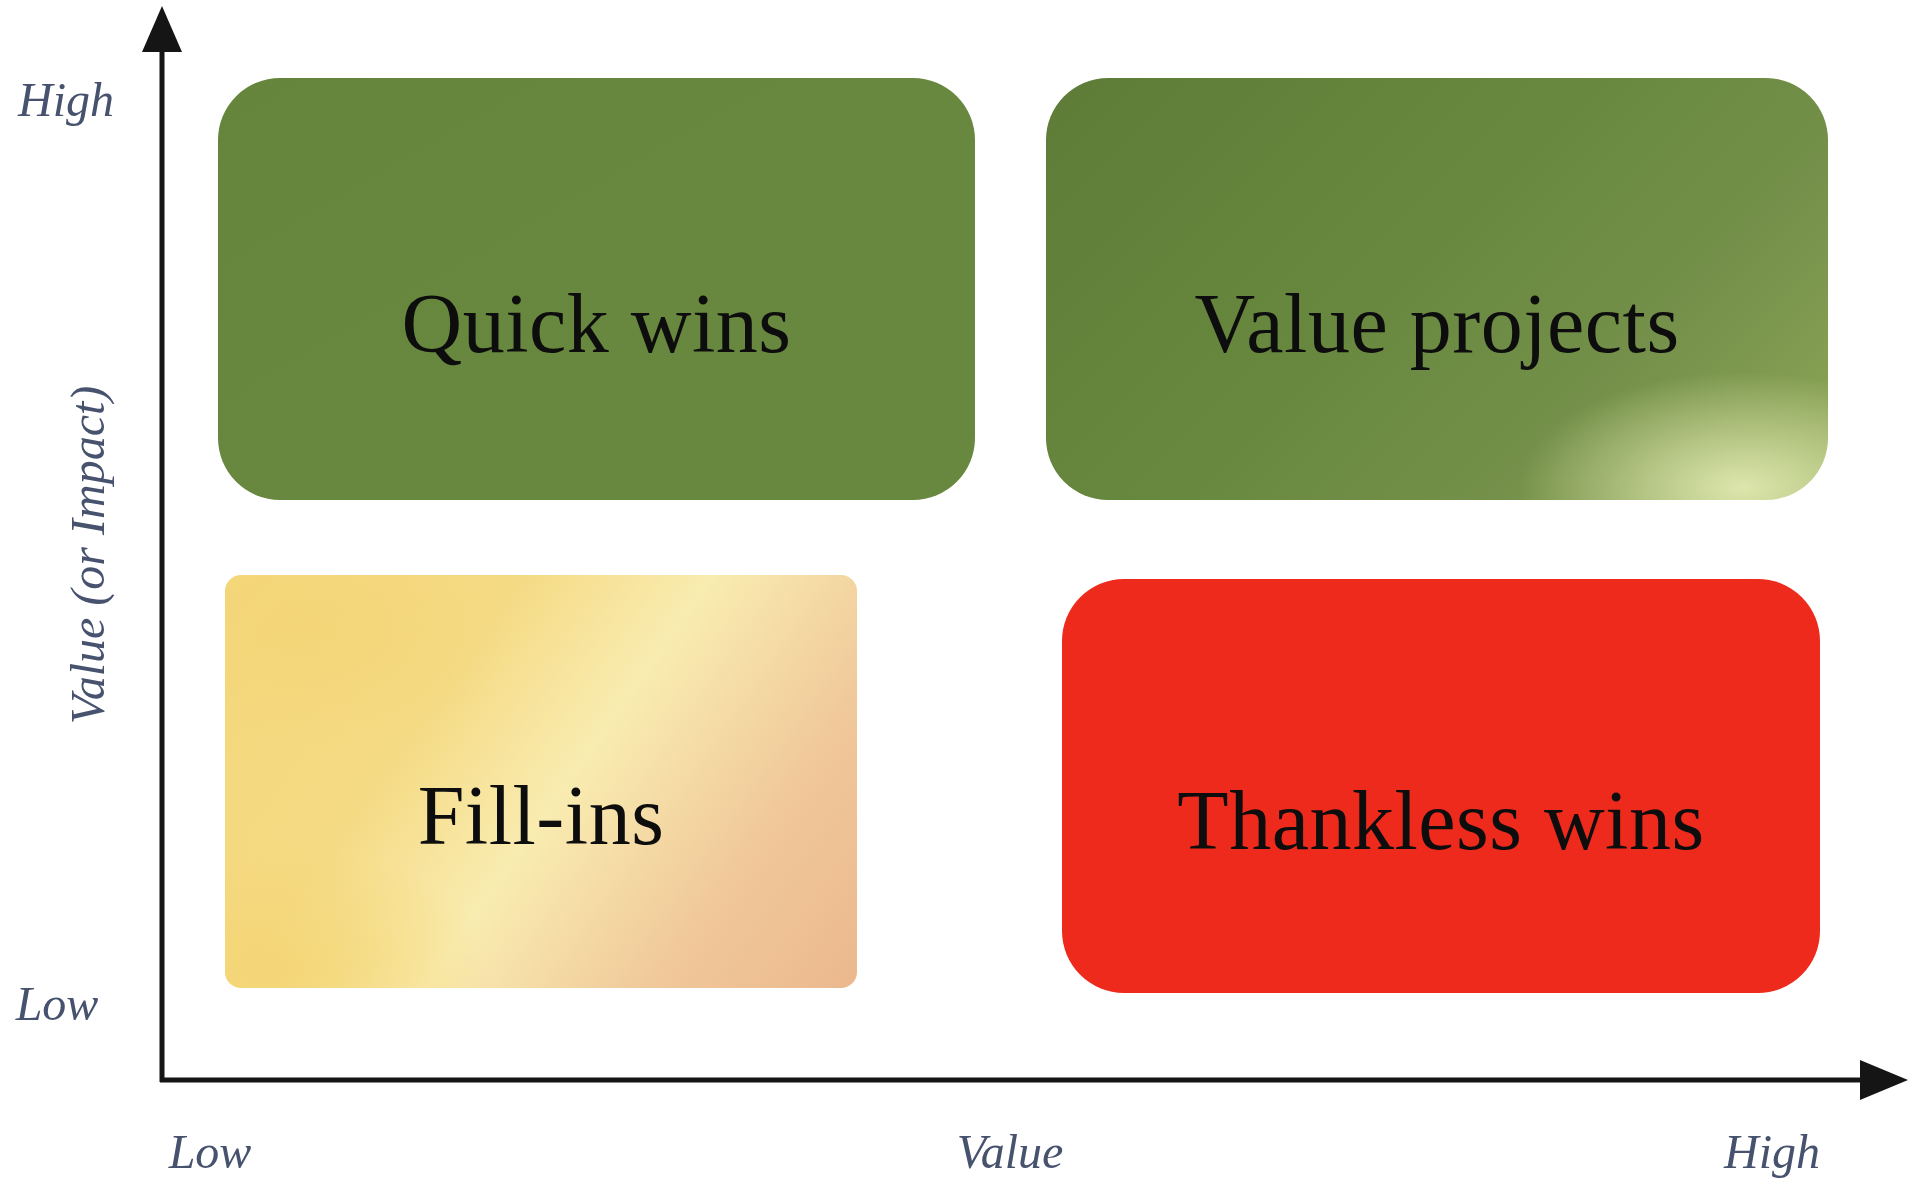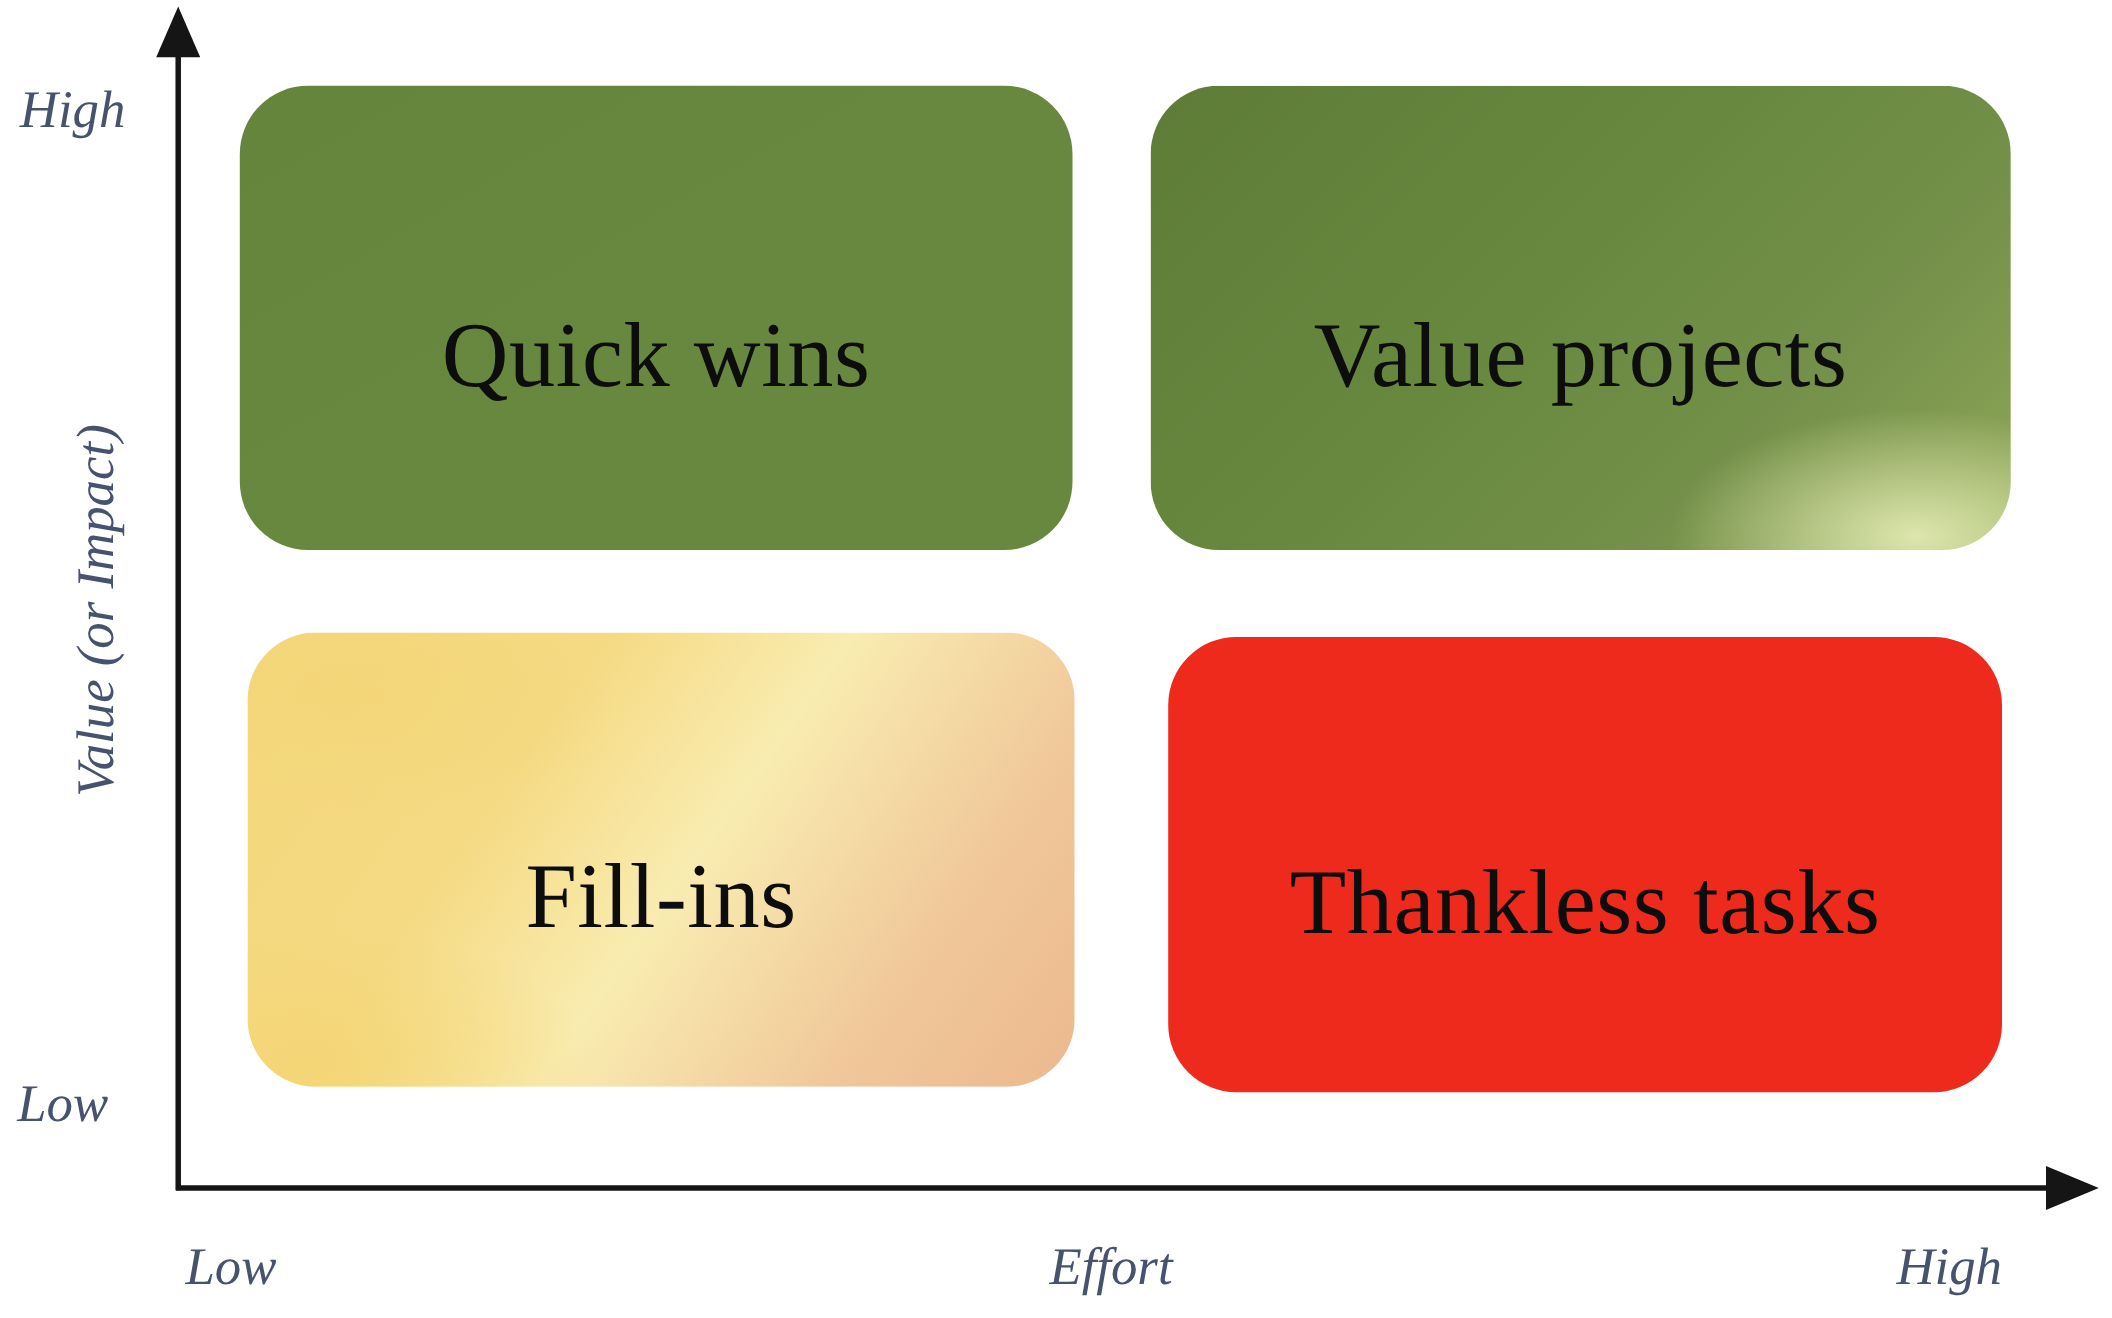--- a/index.html
+++ b/index.html
@@ -45,25 +45,26 @@
   }
   .q-major {
     left: 1046px; top: 78px;
     width: 782px; height: 422px;
     background:
       radial-gradient(ellipse 46% 44% at 89% 97%, rgba(226,234,178,0.95) 0%, rgba(226,234,178,0) 62%),
       linear-gradient(135deg, var(--green-dark) 0%, var(--green) 45%, #74904a 72%, var(--green-light) 100%);
   }
   .q-fill {
     left: 225px; top: 575px;
-    width: 752px; height: 413px;
+    width: 632px; height: 413px;
     background:
       radial-gradient(ellipse 55% 52% at 8% 96%, rgba(244,213,116,0.9) 0%, rgba(244,213,116,0) 62%),
       radial-gradient(ellipse 50% 46% at 15% 14%, rgba(243,212,116,0.55) 0%, rgba(243,212,116,0) 60%),
       linear-gradient(125deg, var(--gold) 0%, #f5da84 32%, var(--gold-light) 53%, #f0c89a 78%, var(--peach) 100%);
+    border-radius: 16px;
   }
   .q-thankless {
     left: 1062px; top: 579px;
     width: 758px; height: 414px;
     background: var(--red);
   }
   .axis-label {
     position: absolute;
     font-style: italic;
     font-size: 48px;
@@ -103,24 +104,24 @@
 
   <div class="quadrant q-major">
     <span class="q-label">Value projects</span>
   </div>
 
   <div class="quadrant q-fill">
     <span class="q-label">Fill-ins</span>
   </div>
 
   <div class="quadrant q-thankless">
-    <span class="q-label">Thankless tasks</span>
+    <span class="q-label">Thankless wins</span>
   </div>
 
   <div class="axis-label lbl-high-y">High</div>
   <div class="axis-label lbl-value">Value (or Impact)</div>
   <div class="axis-label lbl-low-y">Low</div>
 
   <div class="axis-label lbl-low-x">Low</div>
-  <div class="axis-label lbl-effort">Effort</div>
+  <div class="axis-label lbl-effort">Value</div>
   <div class="axis-label lbl-high-x">High</div>
 
 </div>
 
 </body></html>

